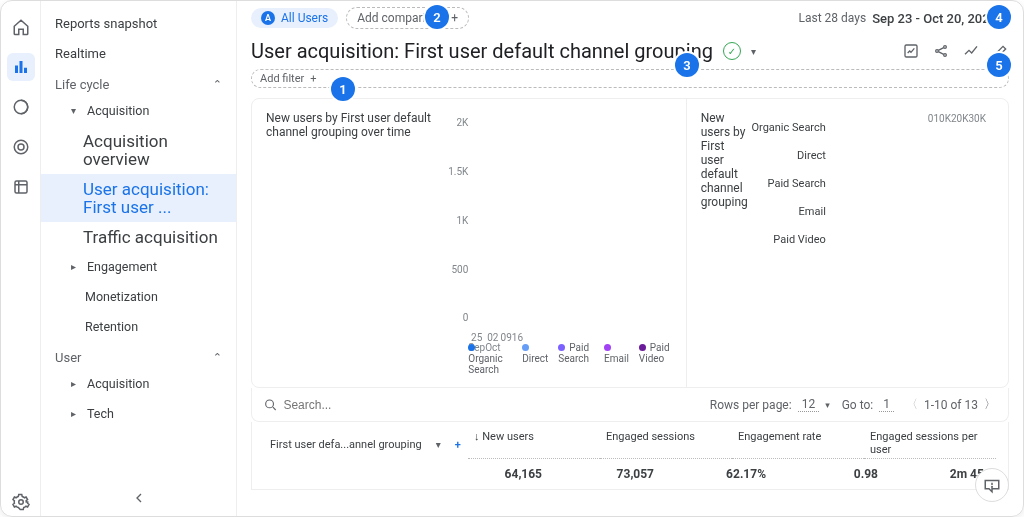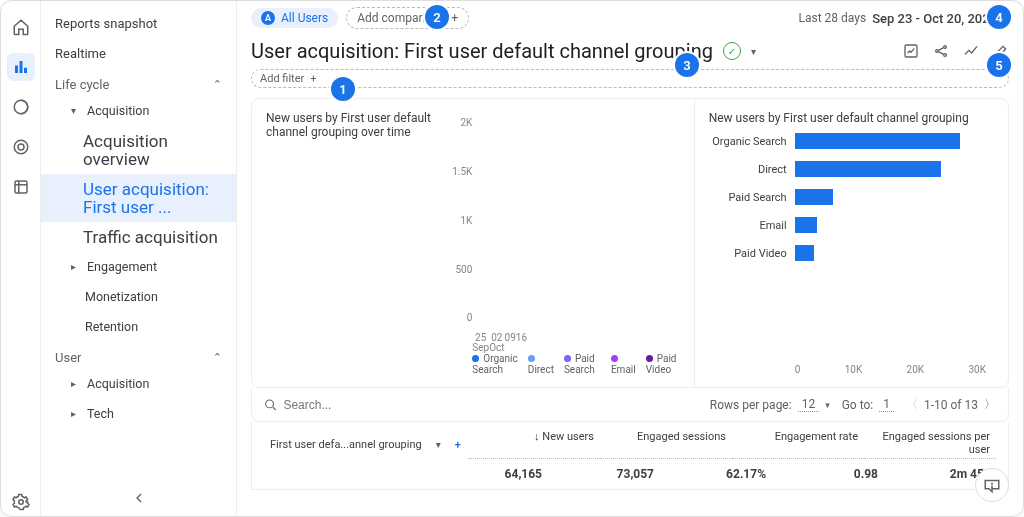--- a/index.html
+++ b/index.html
@@ -28,41 +28,41 @@
   .daterow b { color:#3c4043; font-weight:500; font-size:13px;}
   .titlebar { display:flex; align-items:center; margin-top:10px; gap:10px;}
   .title { font-size: 20px; color:#202124; }
   .check { width:18px;height:18px;border:1px solid #34a853;border-radius:50%;display:flex;align-items:center;justify-content:center;color:#34a853;font-size:10px;}
   .icons { margin-left:auto; display:flex; gap:14px; color:#5f6368;}
   .addfilter { margin-top:6px; }
   .addfilter .pill { font-size:11px; padding:2px 8px; }
   .cards { display:flex; gap:0; margin-top:10px; border:1px solid #eee; border-radius:8px; height:290px; }
   .card { padding:12px 14px; }
   .card.left { flex: 1.45; border-right:1px solid #eee; display:flex; }
-  .card.right { flex: 1; display:flex; flex-direction:column;}
+  .card.right { flex: 1; display:flex; flex-direction:row;}
   .ctitle { font-size:12px; color:#3c4043; }
   .plot { flex:1; position:relative; margin-top:6px;}
   .yaxis { position:absolute; right:0; top:0; height:80%; width:32px; font-size:10px; color:#80868b; display:flex; flex-direction:column; justify-content:space-between; text-align:right;}
   .xaxis { position:absolute; left:0; right:32px; bottom:22px; display:flex; justify-content:space-around; font-size:10px; color:#80868b;}
   .xaxis div { text-align:center; line-height:10px;}
   .lines { position:absolute; left:0; right:34px; top:0; bottom:44px; }
   .legend { display:flex; gap:10px; font-size:10px; color:#5f6368; margin-top:auto; padding-top:4px;}
   .dot { width:7px;height:7px;border-radius:50%; display:inline-block; margin-right:4px; position:relative; top:0px;}
   .bars { flex:1; margin-top:8px; display:flex; flex-direction:column; gap:12px; padding-right:8px;}
   .barrow { display:flex; align-items:center; gap:8px; font-size:11px; color:#3c4043;}
   .barlabel { width:78px; text-align:right;}
   .bartrack { flex:1; height:16px; position:relative;}
   .barfill { position:absolute; left:0; top:0; height:100%; background:#1a73e8;}
   .bxaxis { display:flex; gap:0; font-size:10px; color:#80868b; margin-left:86px; justify-content:space-between; padding-right:8px; margin-top:2px;}
   .tablectrl { display:flex; align-items:center; gap:12px; border:1px solid #eee; border-top:none; border-radius:0 0 8px 8px; padding:8px 12px; font-size:12px; color:#5f6368; flex-wrap:wrap;}
   .search { flex:1; display:flex; align-items:center; gap:6px;}
   .rowctrl { display:flex; align-items:center; gap:6px;}
   .underline { border-bottom:1px dotted #999; padding: 0 4px;}
   .thead { display:flex; gap:0; padding:8px 12px 0 12px; font-size:11px; color:#3c4043; border-left:1px solid #eee; border-right:1px solid #eee;}
-  .thead .c { text-align:right; padding:0 6px;}
+  .thead .c { padding:0 6px;}
   .thead .c.first { flex:1.6; text-align:left; display:flex; align-items:center; gap:14px;}
   .thead .c.n { flex:1; border-bottom:1px dotted #bbb; padding-bottom:2px;}
   .trow { display:flex; padding: 8px 12px 8px 12px; font-size:12px; color:#3c4043; border-left:1px solid #eee; border-right:1px solid #eee; border-bottom:1px solid #eee;}
   .trow .c { text-align:right; padding:0 6px;}
   .trow .c.first { flex:1.6; text-align:left;}
   .trow .c.n { flex:1;}
   .callout { position:absolute; width:24px; height:24px; border-radius:50%; background:#1a73e8; color:#fff; font-size:13px; font-weight:600; display:flex; align-items:center; justify-content:center; box-shadow:0 0 0 2px #fff; z-index:50;}
   .fab { position:absolute; right:14px; bottom:14px; width:34px; height:34px; border-radius:50%; border:1px solid #ddd; background:#fff; display:flex; align-items:center; justify-content:center; color:#5f6368;}
   svg { display:block; }
 </style>

